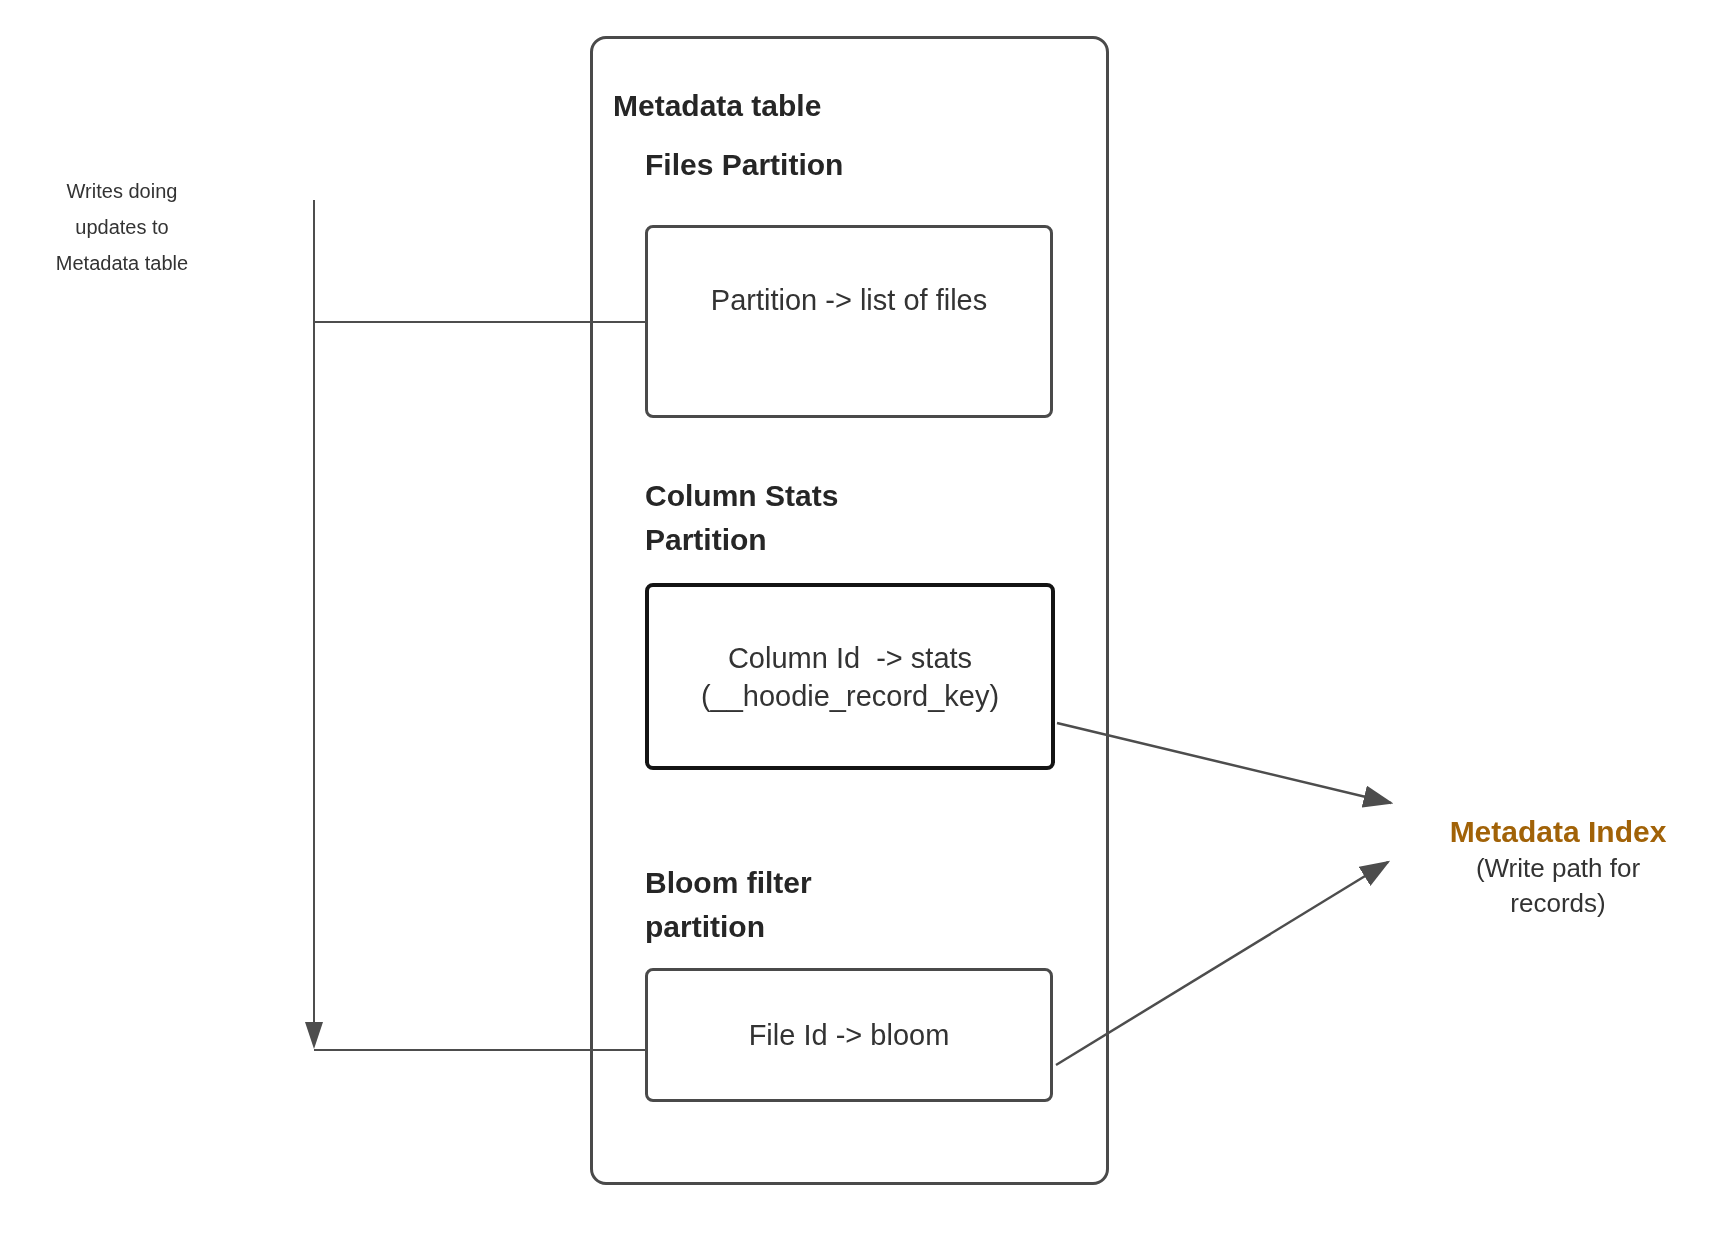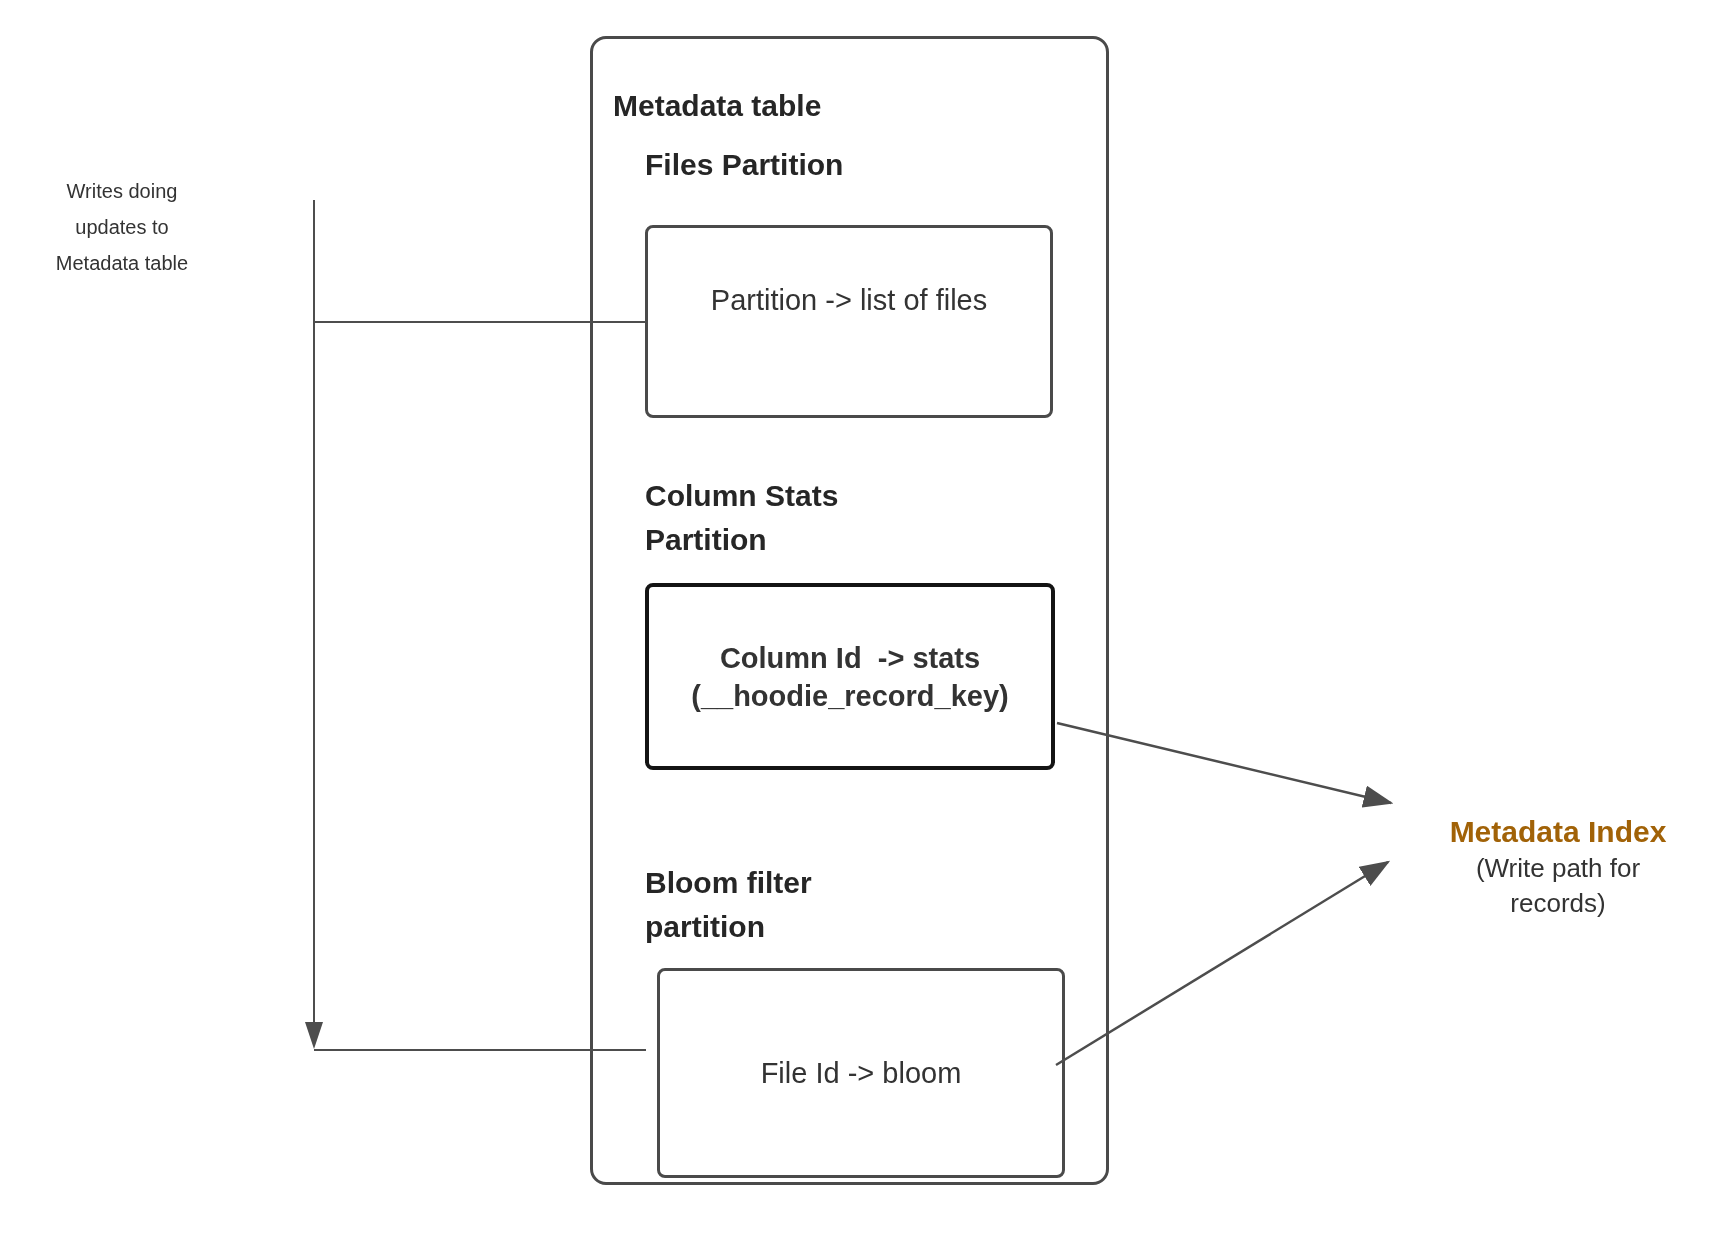--- a/index.html
+++ b/index.html
@@ -42,22 +42,22 @@
     border-radius: 8px;
     box-sizing: border-box;
     background: #ffffff;
     z-index: 2;
     display: flex;
     align-items: center;
     justify-content: center;
     text-align: center;
   }
   .files-box  { left: 645px; top: 225px; width: 408px; height: 193px; padding-bottom: 44px; }
-  .stats-box  { left: 645px; top: 583px; width: 410px; height: 187px; border-width: 4px; border-color: #141414; border-radius: 8px; flex-direction: column; font-weight: bold; }
-  .bloom-box  { left: 645px; top: 968px; width: 408px; height: 210px; margin-left: 12px; }
+  .stats-box  { left: 645px; top: 583px; width: 410px; height: 187px; border-width: 4px; border-color: #141414; border-radius: 8px; flex-direction: column; }
+  .bloom-box  { left: 645px; top: 968px; width: 408px; height: 134px; }
 
   
   .box-title {
     left: 613px; top: 86px;
     font-size: 30px; font-weight: bold;
     line-height: 40px;
     color: #262626;
     z-index: 3;
   }
   .section-heading {

